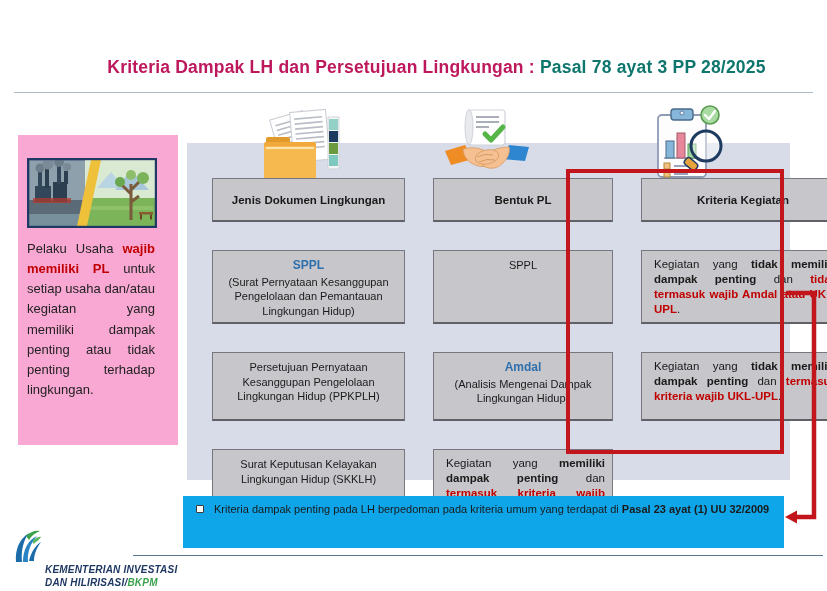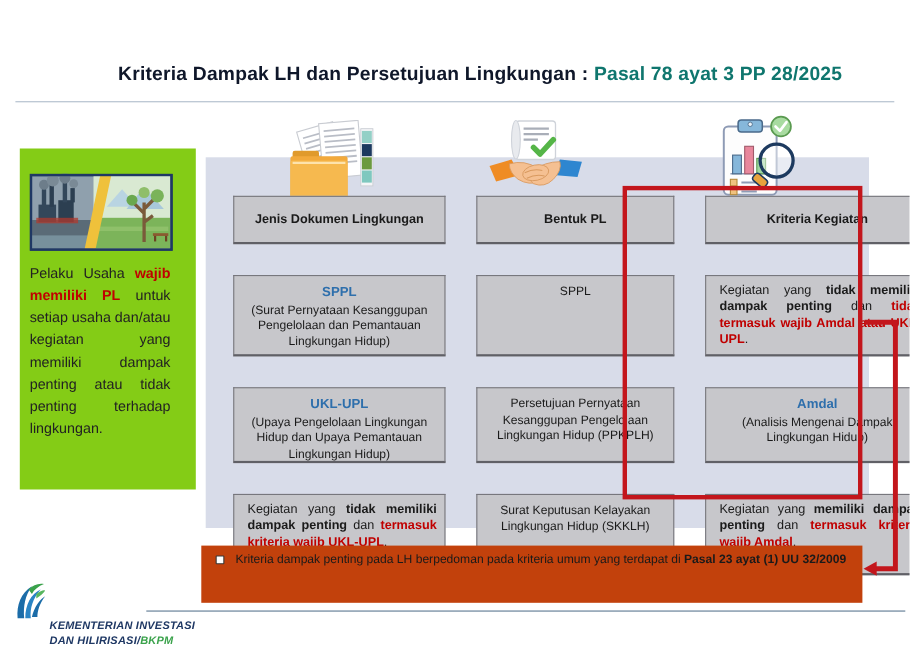--- a/index.html
+++ b/index.html
@@ -3,28 +3,28 @@
 <meta charset="utf-8">
 <style>
   * { margin:0; padding:0; box-sizing:border-box; }
   html,body { background:#ffffff; }
   body { font-family:"Liberation Sans", sans-serif; }
   .slide { position:relative; width:827px; height:591px; background:#ffffff; overflow:hidden; }
 
   
   .title { position:absolute; left:0; top:57px; width:100%; text-align:center;
            font-size:17.5px; font-weight:700; letter-spacing:.2px; }
-  .t-green { color:#0f172a;margin-left:46px; }
+  .t-green { color:#be185d;margin-left:46px; }
   .t-red   { color:#0f766e; }
   .title-rule { position:absolute; left:14px; top:92px; width:799px; height:0;
                 border-top:1.5px solid #aebccb; }
 
   
   .sidebar { position:absolute; left:18px; top:135px; width:160px; height:310px;
-             background:#84cc16; }
+             background:#f9a8d4; }
   .illustration { position:absolute; left:9px; top:23px; width:130px; height:70px; }
   .sidebar-text { position:absolute; left:9px; top:104px; width:128px;
                   font-size:13px; line-height:1.55; color:#222; text-align:justify; }
 
   
   .board { position:absolute; left:187px; top:143px; width:603px; height:337px;
            background:#d8dce9; }
 
   
   .icon { position:absolute; }
@@ -51,21 +51,21 @@
 
   
   .red-box { position:absolute; left:566px; top:169px; width:218px; height:285px;
              border:4px solid #c3161c; pointer-events:none; }
 
   
   .connector { position:absolute; left:0; top:0; width:827px; height:591px; pointer-events:none; }
 
   
   .notes { position:absolute; left:183px; top:496px; width:601px; height:52px;
-           background:#c2410c; padding:6px 10px 4px 10px; }
+           background:#0ea5e9; padding:6px 10px 4px 10px; }
   .note-item { display:flex; gap:10px; font-size:11px; line-height:1.32; color:#1a1a1a; }
   .note-bullet { flex:0 0 auto; width:8px; height:8px; margin-top:2.5px; margin-left:3px;
                  border:1.6px solid #3a3a3a; border-radius:1px; background:#fff; }
   .note-text { flex:1; }
 
   
   .footer-logo { position:absolute; left:13px; top:530px; width:28px; height:34px; }
   .footer-text { position:absolute; left:45px; top:563px; font-size:10px; font-weight:700;
                  font-style:italic; color:#1f3864; line-height:1.3; letter-spacing:.2px; }
   .fg { color:#3aa24b; }
@@ -211,24 +211,20 @@
     <div class="cell head">Bentuk PL</div>
     <div class="cell head">Kriteria Kegiatan</div>
 
     <div class="cell doc">
       <span class="doc-name">SPPL</span>
       <span>(Surat Pernyataan Kesanggupan Pengelolaan dan Pemantauan Lingkungan Hidup)</span>
     </div>
     <div class="cell bentuk">SPPL</div>
     <div class="cell kriteria"><span class="seg-plain">Kegiatan yang </span><span class="seg-bold">tidak memiliki dampak penting</span><span class="seg-plain"> dan </span><span class="seg-red">tidak termasuk wajib Amdal atau UKL-UPL</span><span class="seg-plain">.</span></div>
 
-    <div class="cell doc">
-      <span class="doc-name">UKL-UPL</span>
-      <span>(Upaya Pengelolaan Lingkungan Hidup dan Upaya Pemantauan Lingkungan Hidup)</span>
-    </div>
     <div class="cell bentuk">Persetujuan Pernyataan Kesanggupan Pengelolaan Lingkungan Hidup (PPKPLH)</div>
     <div class="cell doc">
       <span class="doc-name">Amdal</span>
       <span>(Analisis Mengenai Dampak Lingkungan Hidup)</span>
     </div>
 
     <div class="cell kriteria"><span class="seg-plain">Kegiatan yang </span><span class="seg-bold">tidak memiliki dampak penting</span><span class="seg-plain"> dan </span><span class="seg-red">termasuk kriteria wajib UKL-UPL</span><span class="seg-plain">.</span></div>
     <div class="cell bentuk">Surat Keputusan Kelayakan Lingkungan Hidup (SKKLH)</div>
     <div class="cell kriteria"><span class="seg-plain">Kegiatan yang </span><span class="seg-bold">memiliki dampak penting</span><span class="seg-plain"> dan </span><span class="seg-red">termasuk kriteria wajib Amdal</span><span class="seg-plain">.</span></div>
   </div>

